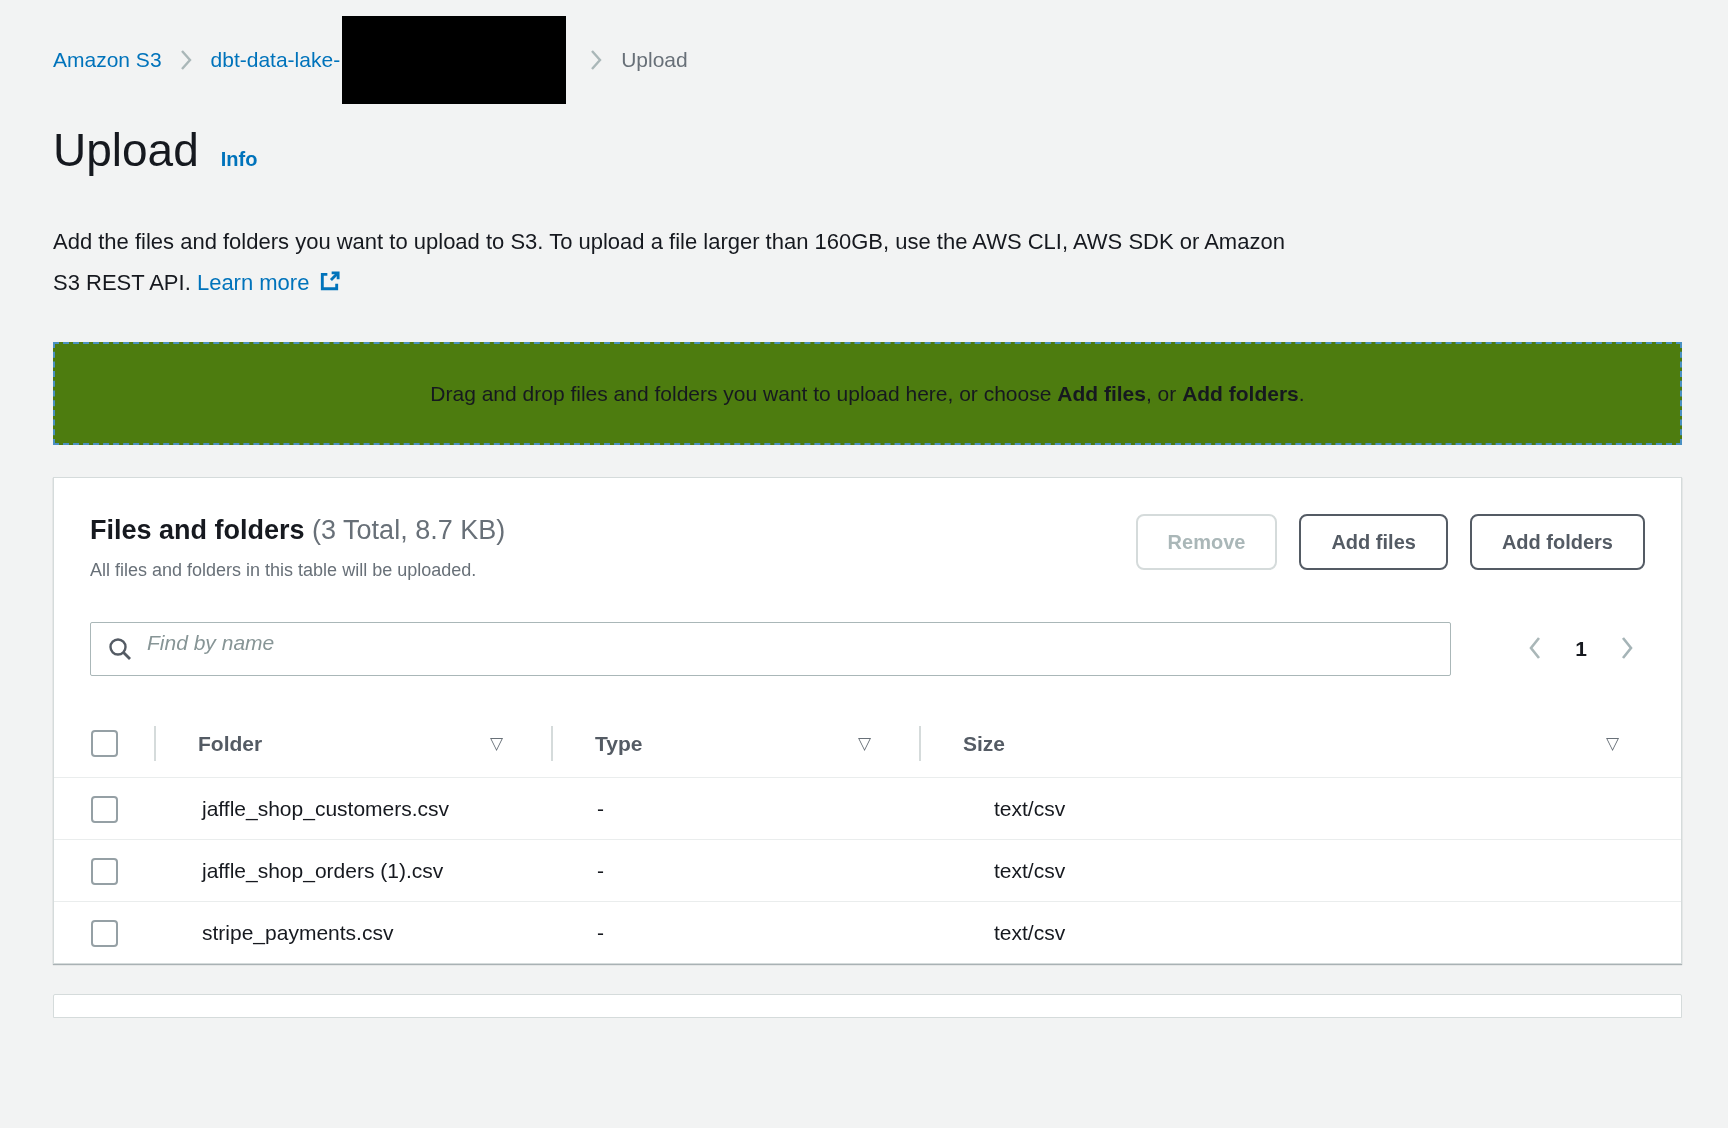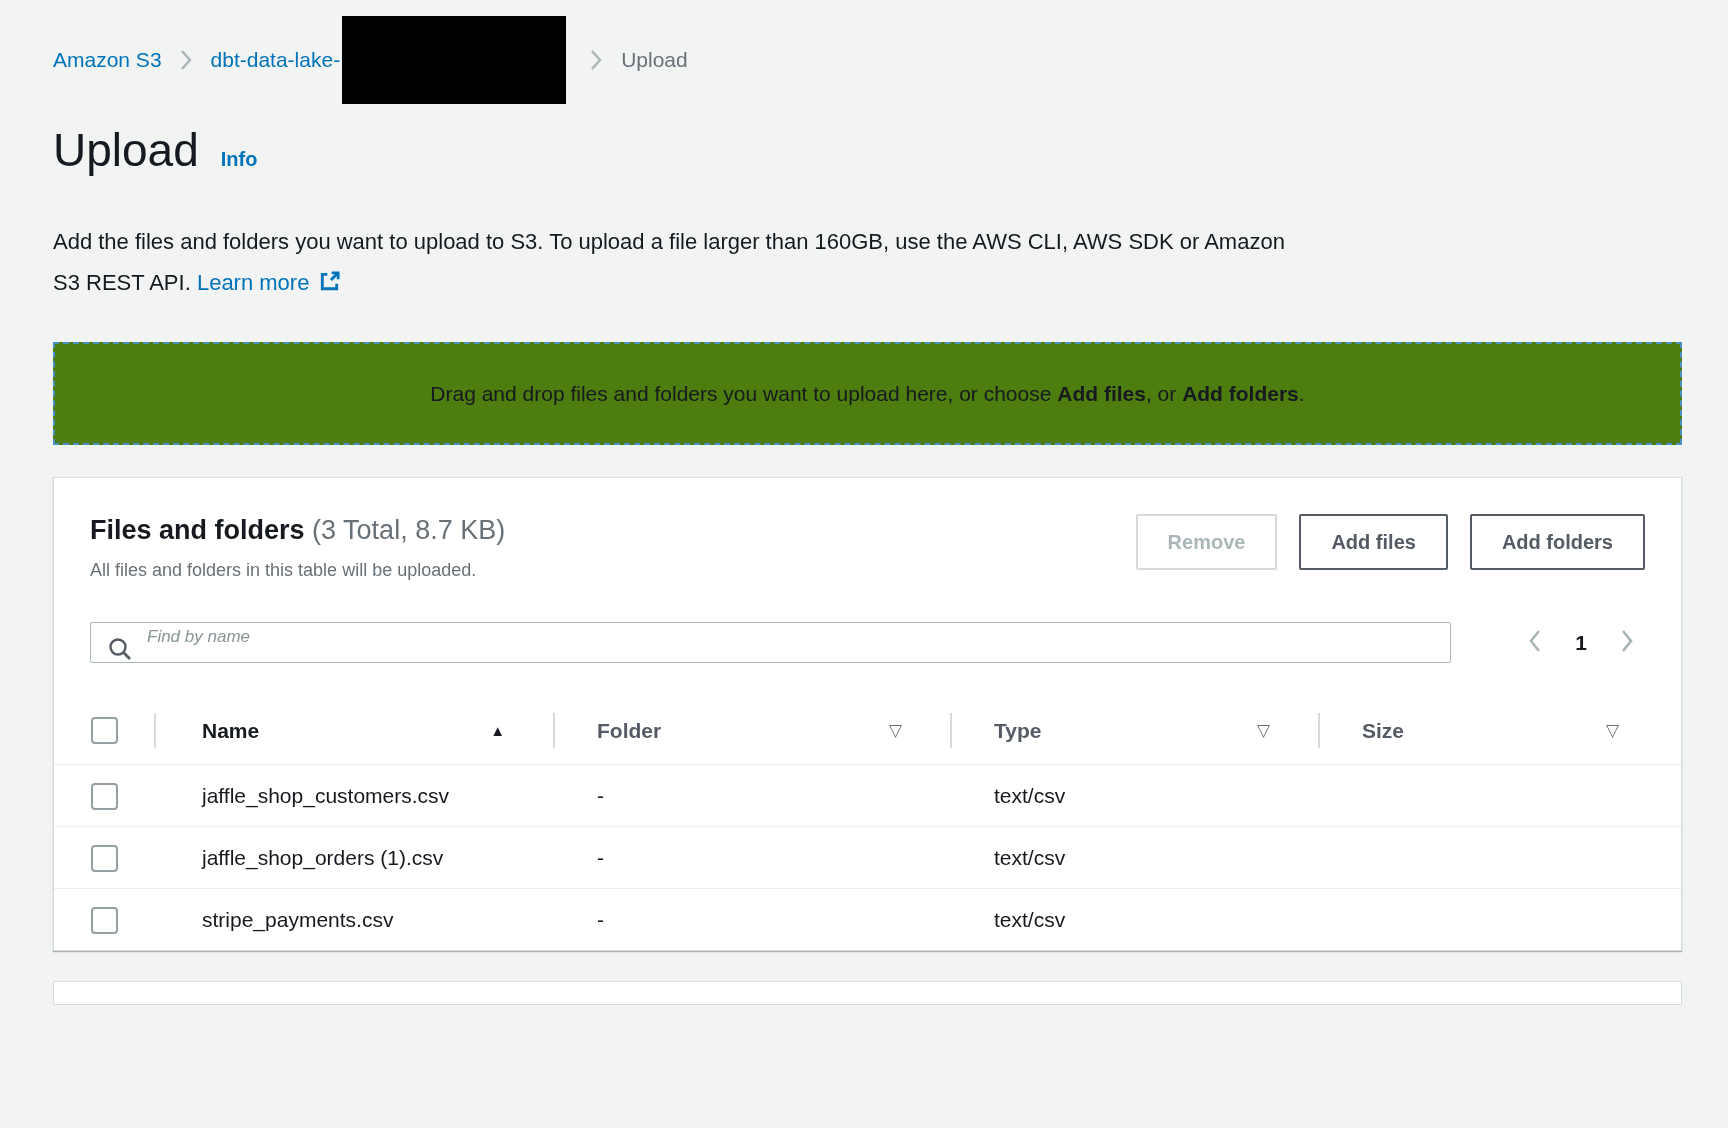--- a/index.html
+++ b/index.html
@@ -59,35 +59,35 @@
     box-shadow:0 1px 1px 0 rgba(0,28,36,.3);
     padding:34px 36px 0 36px;
   }
   .panel-head { display:flex; justify-content:space-between; align-items:flex-start; }
   .panel-title { font-size:27px; font-weight:700; line-height:36px; }
   .panel-title .count { font-weight:400; color:#687078; }
   .panel-subtitle { margin-top:10px; font-size:18px; color:#687078; line-height:24px; }
   .head-actions { display:flex; gap:22px; padding-top:2px; }
   .btn {
     height:56px; padding:0 30px;
-    background:#fff; border:2px solid #545b64; border-radius:2px;
+    background:#fff; border:2px solid #545b64; border-radius:8px;
     font-family:"Liberation Sans", sans-serif;
     font-size:20px; font-weight:700; color:#545b64;
     cursor:pointer; white-space:nowrap;
   }
   .btn.disabled { border-color:#d5dbdb; color:#aab7b8; cursor:default; }
 
   
   .toolbar { margin-top:40px; display:flex; align-items:center; }
   .search { position:relative; width:1361px; flex:0 0 auto; }
   .search input {
-    width:100%; height:41px;
+    width:100%; height:54px;
     border:1px solid #aab7b8; border-radius:2px; background:#fff;
     font-family:"Liberation Sans", sans-serif;
-    font-size:17px; color:#16191f; padding:0 16px 12px 56px;
+    font-size:21px; color:#16191f; padding:0 16px 12px 56px;
     outline:none;
   }
   .search input::placeholder { font-style:italic; color:#879596; }
   .search-icon { position:absolute; left:17px; top:14px; width:26px; height:26px; }
   .pager { margin-left:auto; display:flex; align-items:center; gap:32px; padding-right:10px; }
   .pg { background:none; border:none; cursor:pointer; display:flex; align-items:center; padding:0; }
   .pgnum { font-size:21px; font-weight:700; color:#16191f; cursor:pointer; }
 
   
   .table { margin:34px -36px 0 -36px; }
@@ -213,24 +213,20 @@
         </button>
       </div>
     </div>
 
     <div class="table">
 
       <div class="thead">
         <div class="col c-check">
           <span class="checkbox"></span>
         </div>
-        <div class="col c-name">
-          <span class="hlabel dark">Name</span>
-          <span class="sort-glyph">▲</span>
-        </div>
         <div class="col c-folder">
           <span class="hlabel">Folder</span>
           <span class="filter-glyph">▽</span>
         </div>
         <div class="col c-type">
           <span class="hlabel">Type</span>
           <span class="filter-glyph">▽</span>
         </div>
         <div class="col c-size">
           <span class="hlabel">Size</span>

